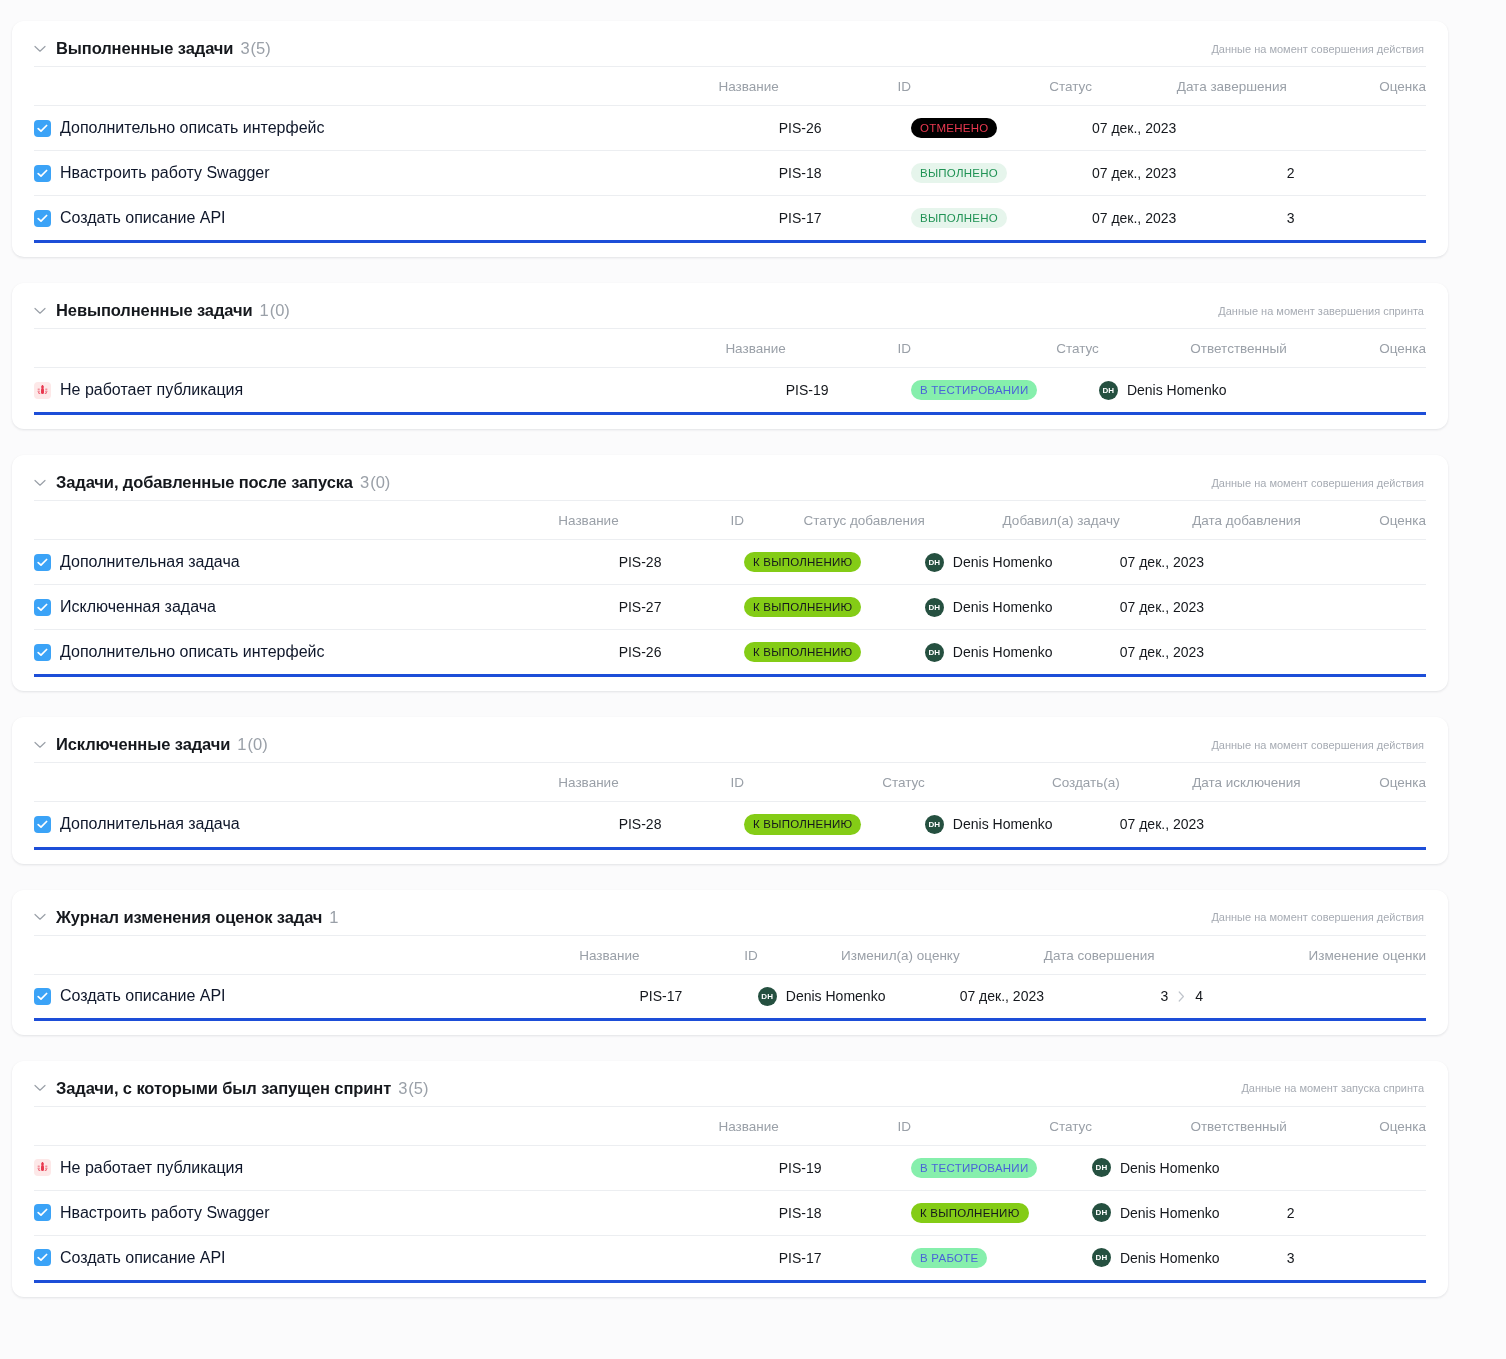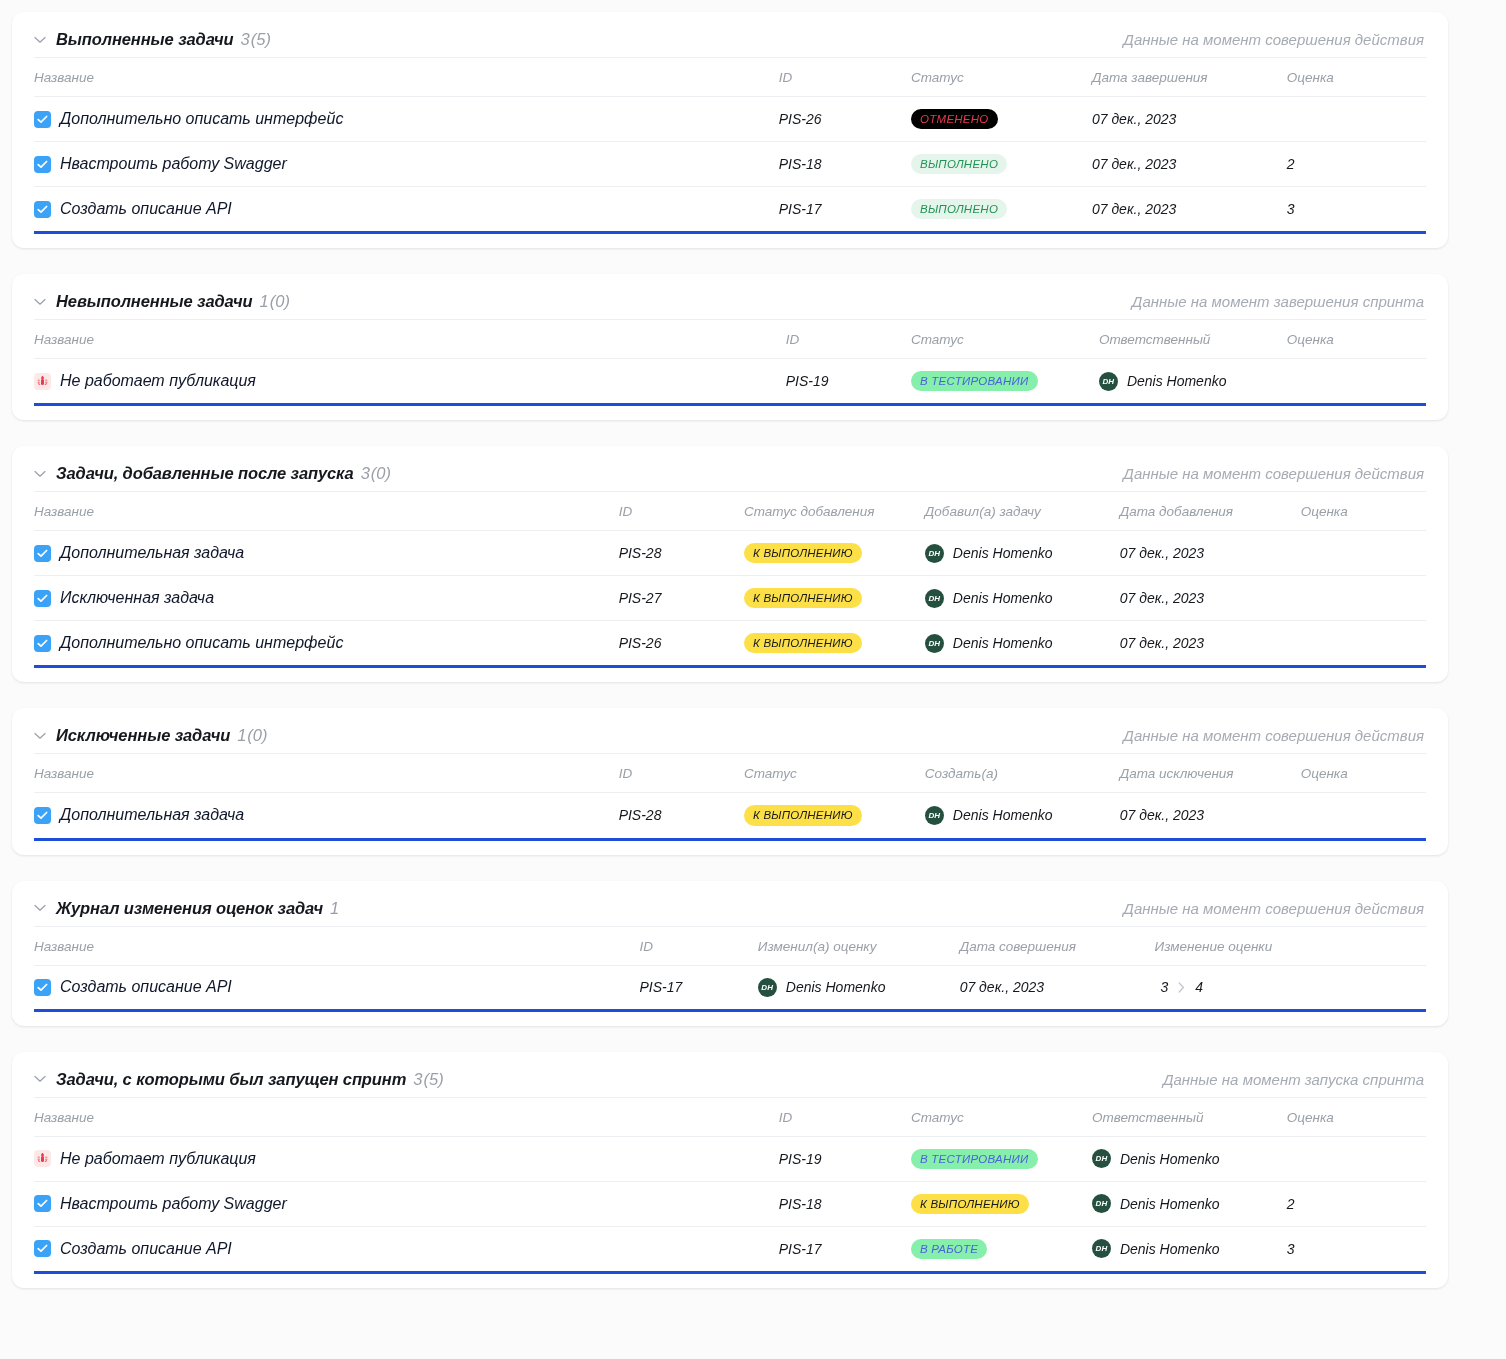--- a/index.html
+++ b/index.html
@@ -10,22 +10,21 @@
     font-family: "Liberation Sans", "DejaVu Sans", sans-serif;
     -webkit-font-smoothing: antialiased;
   }
   body {
     width: 1506px;
     min-height: 1359px;
     background: #fbfbfc;
   }
   .page {
     width: 1460px;
-    padding: 12px 12px 14px 12px;
-    font-style: italic;
+    padding: 21px 12px 14px 12px;
   }
 
   
   .card {
     background: #ffffff;
     border-radius: 12px;
     box-shadow: 0 1px 3px rgba(16,24,40,0.07), 0 1px 2px rgba(16,24,40,0.04);
     margin-bottom: 26px;
     padding: 0 0 14px 0;
     position: relative;
@@ -62,39 +61,39 @@
     margin-left: 7px;
   }
   .count-paren {
     font-size: 16.5px;
     font-weight: 400;
     color: #9aa0a8;
     margin-left: 1px;
   }
   .head-note {
     margin-left: auto;
-    font-size: 15px;
+    font-size: 11px;
     color: #a6abb3;
     white-space: nowrap;
     padding-right: 2px;
     text-align: center;
   }
 
   
   table.tbl {
     width: calc(100% - 44px);
     margin: 0 22px;
     border-collapse: collapse;
     table-layout: fixed;
   }
   table.tbl thead th {
     font-size: 13.5px;
     font-weight: 400;
     color: #9aa0a8;
-    text-align: left;
+    text-align: right;
     padding: 12px 0 11px 0;
     border-top: 1px solid #eceef1;
     border-bottom: 1px solid #eceef1;
     white-space: nowrap;
   }
   table.tbl tbody td {
     font-size: 14px;
     color: #15181d;
     padding: 12px 0 12px 0;
     border-bottom: 1px solid #eceef1;
@@ -128,21 +127,21 @@
     padding: 4px 9px 4px 9px;
     font-size: 11.5px;
     letter-spacing: 0.25px;
     font-weight: 400;
     line-height: 1.05;
     white-space: nowrap;
   }
   .badge.red   { background: #000000; color: #e8384f; }
   .badge.green { background: #e6f5ec; color: #1f9254; }
   .badge.blue  { background: #86efac; color: #4a63d8; }
-  .badge.grey  { background: #fde047; color: #15181d; }
+  .badge.grey  { background: #84cc16; color: #15181d; }
 
   
   .user-cell { display: flex; align-items: center; }
   .avatar {
     width: 19px; height: 19px;
     flex: 0 0 19px;
     border-radius: 50%;
     background: #255040;
     color: #ffffff;
     font-size: 8px;

